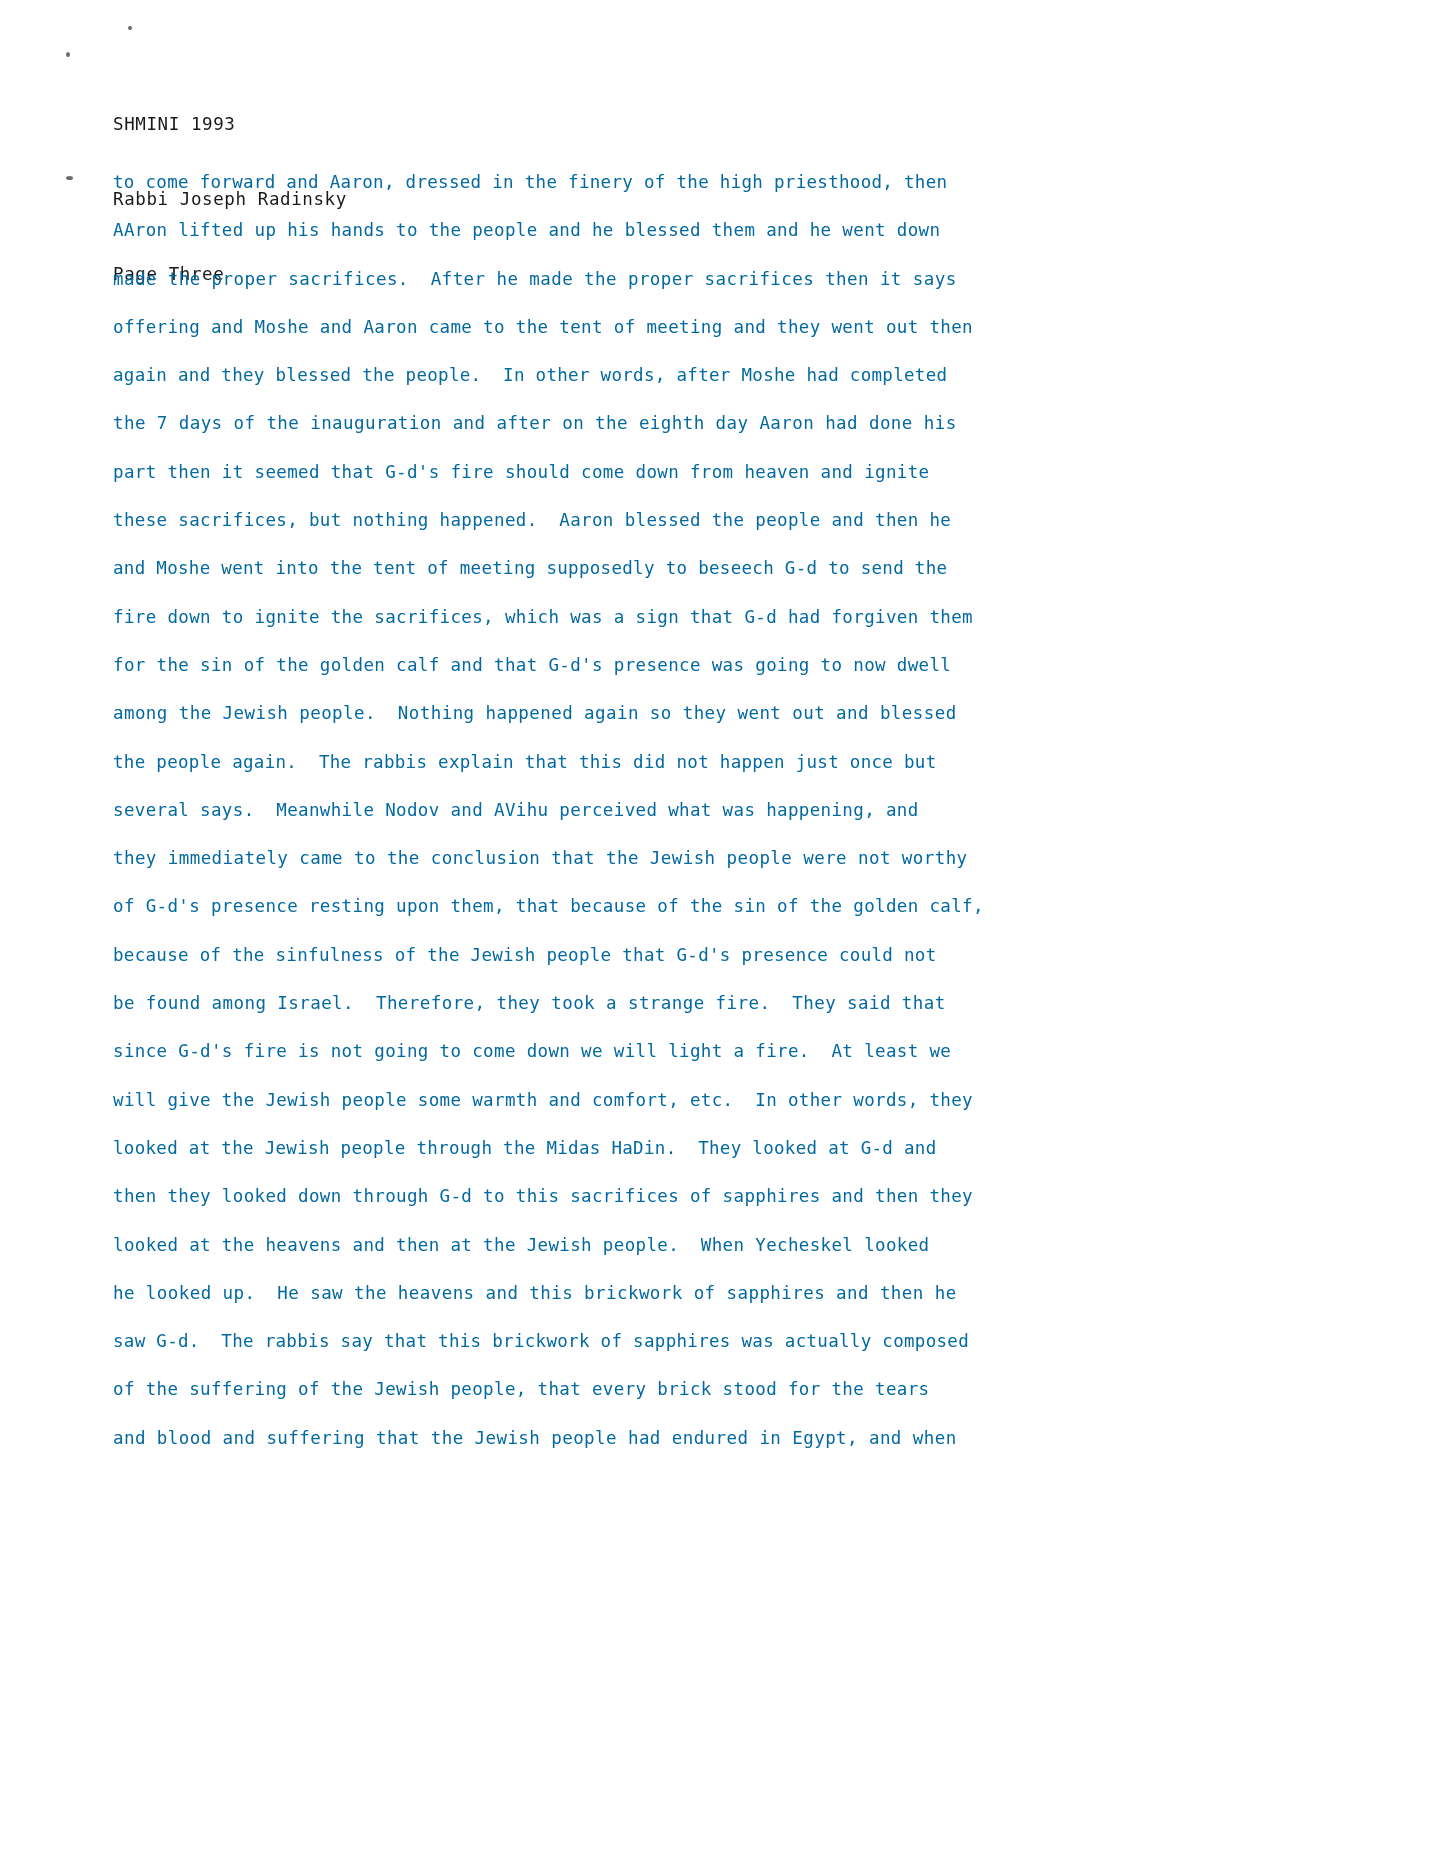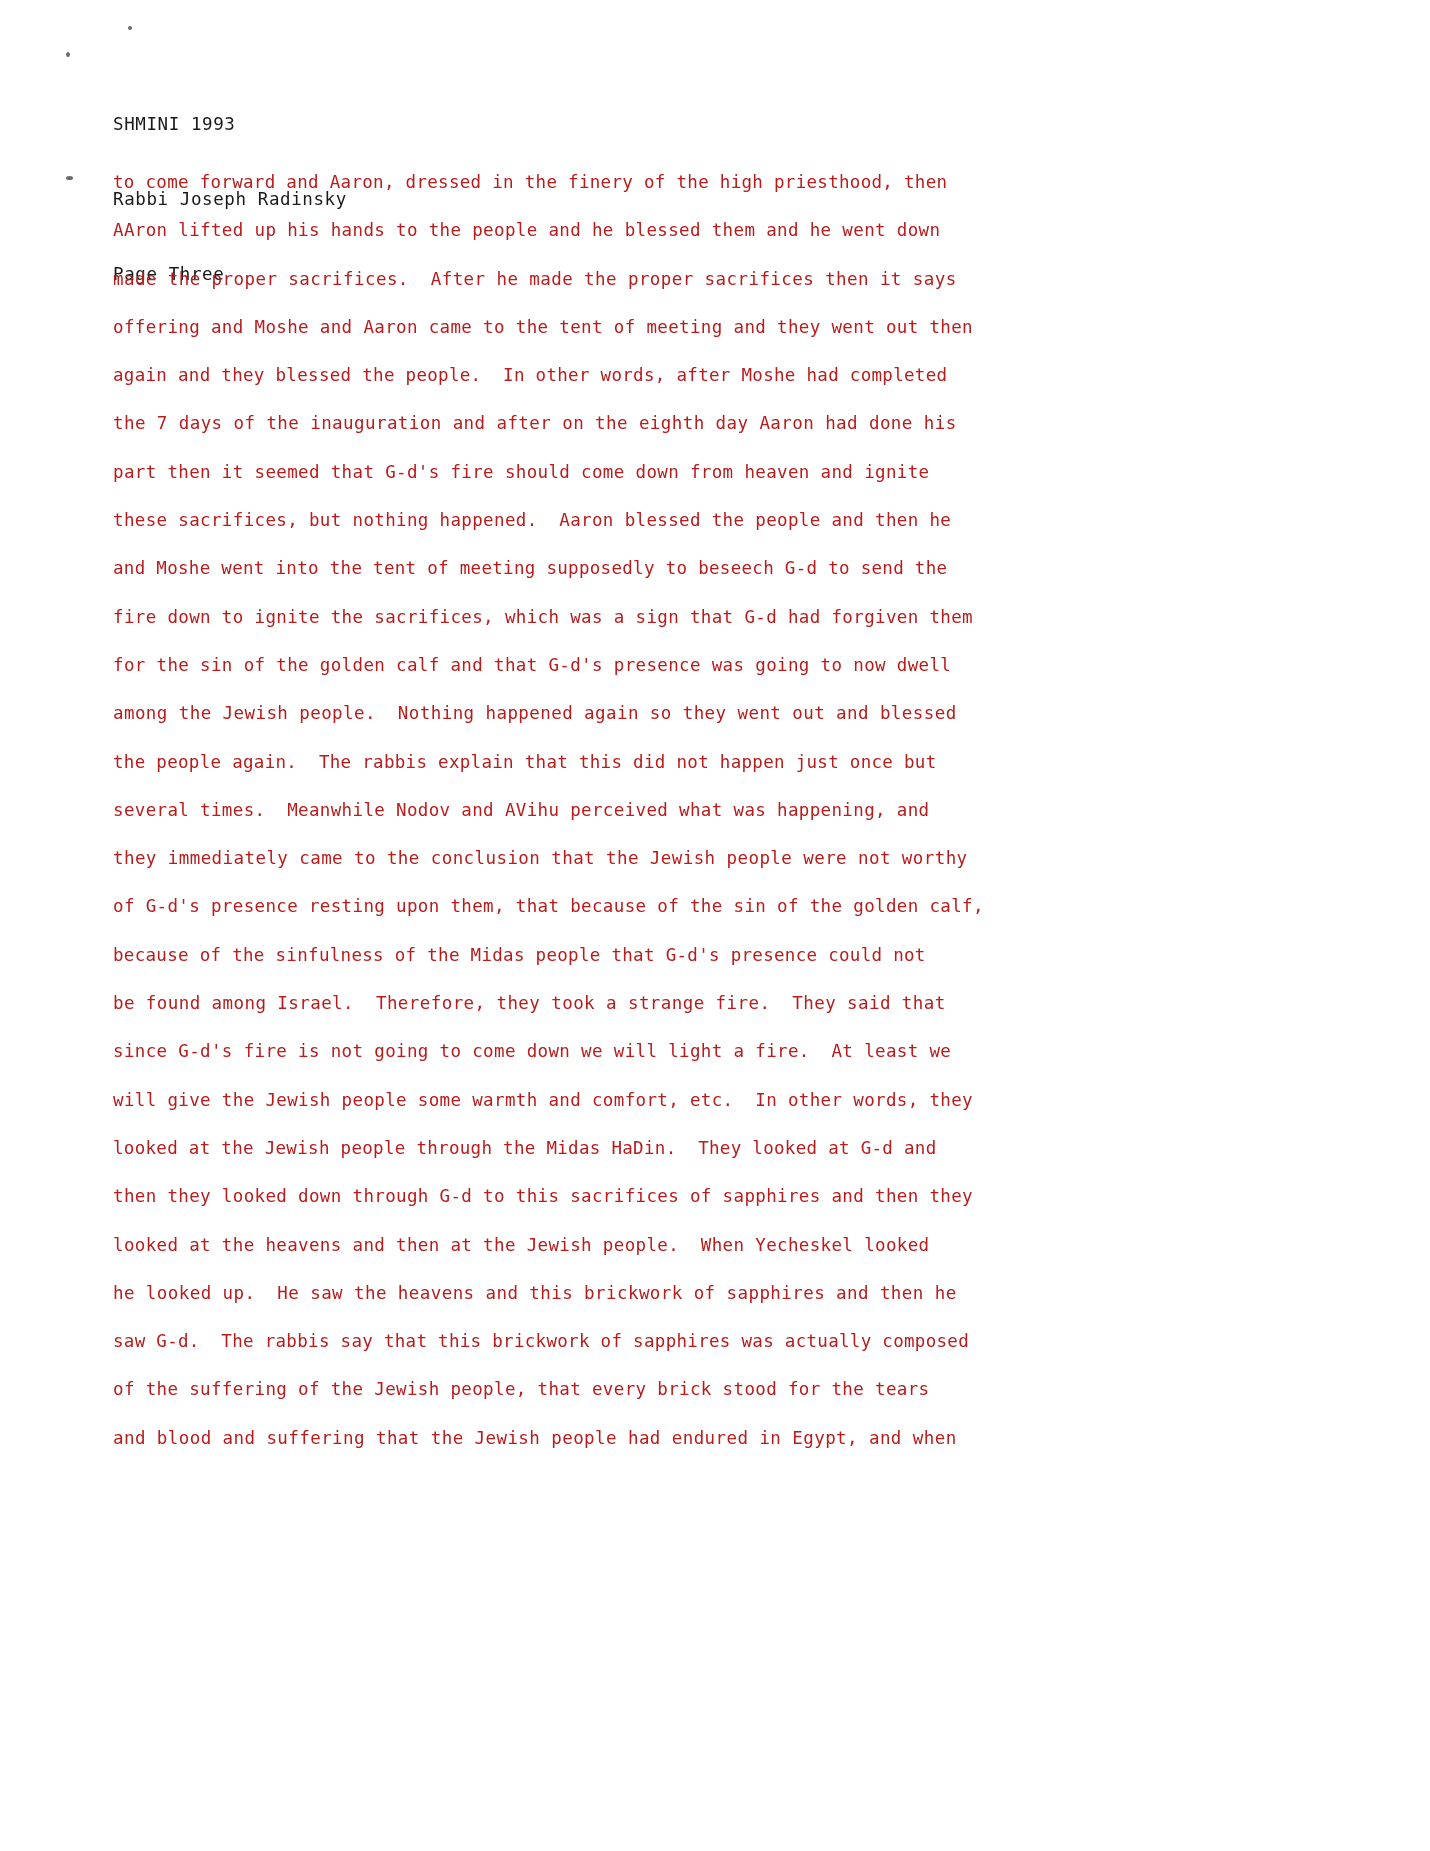--- a/index.html
+++ b/index.html
@@ -40,21 +40,21 @@
     position: absolute;
     left: 113px;
     top: 158px;
     width: 1200px;
   }
   .line {
     font-size: 17.5px;
     line-height: 48.3px;
     letter-spacing: 0.35px;
     white-space: pre;
-    color: #b91c1c;
+    color: #0369a1;
   }
   
   .line:nth-child(3n)   { letter-spacing: 0.42px; }
   .line:nth-child(4n+1) { letter-spacing: 0.30px; }
 </style>
 </head>
 <body>
 
 <div class="page">
 
@@ -75,24 +75,24 @@
     <div class="line">offering and Moshe and Aaron came to the tent of meeting and they went out then</div>
     <div class="line">again and they blessed the people.  In other words, after Moshe had completed</div>
     <div class="line">the 7 days of the inauguration and after on the eighth day Aaron had done his</div>
     <div class="line">part then it seemed that G-d's fire should come down from heaven and ignite</div>
     <div class="line">these sacrifices, but nothing happened.  Aaron blessed the people and then he</div>
     <div class="line">and Moshe went into the tent of meeting supposedly to beseech G-d to send the</div>
     <div class="line">fire down to ignite the sacrifices, which was a sign that G-d had forgiven them</div>
     <div class="line">for the sin of the golden calf and that G-d's presence was going to now dwell</div>
     <div class="line">among the Jewish people.  Nothing happened again so they went out and blessed</div>
     <div class="line">the people again.  The rabbis explain that this did not happen just once but</div>
-    <div class="line">several times.  Meanwhile Nodov and AVihu perceived what was happening, and</div>
+    <div class="line">several says.  Meanwhile Nodov and AVihu perceived what was happening, and</div>
     <div class="line">they immediately came to the conclusion that the Jewish people were not worthy</div>
     <div class="line">of G-d's presence resting upon them, that because of the sin of the golden calf,</div>
-    <div class="line">because of the sinfulness of the Midas people that G-d's presence could not</div>
+    <div class="line">because of the sinfulness of the Jewish people that G-d's presence could not</div>
     <div class="line">be found among Israel.  Therefore, they took a strange fire.  They said that</div>
     <div class="line">since G-d's fire is not going to come down we will light a fire.  At least we</div>
     <div class="line">will give the Jewish people some warmth and comfort, etc.  In other words, they</div>
     <div class="line">looked at the Jewish people through the Midas HaDin.  They looked at G-d and</div>
     <div class="line">then they looked down through G-d to this sacrifices of sapphires and then they</div>
     <div class="line">looked at the heavens and then at the Jewish people.  When Yecheskel looked</div>
     <div class="line">he looked up.  He saw the heavens and this brickwork of sapphires and then he</div>
     <div class="line">saw G-d.  The rabbis say that this brickwork of sapphires was actually composed</div>
     <div class="line">of the suffering of the Jewish people, that every brick stood for the tears</div>
     <div class="line">and blood and suffering that the Jewish people had endured in Egypt, and when</div>

